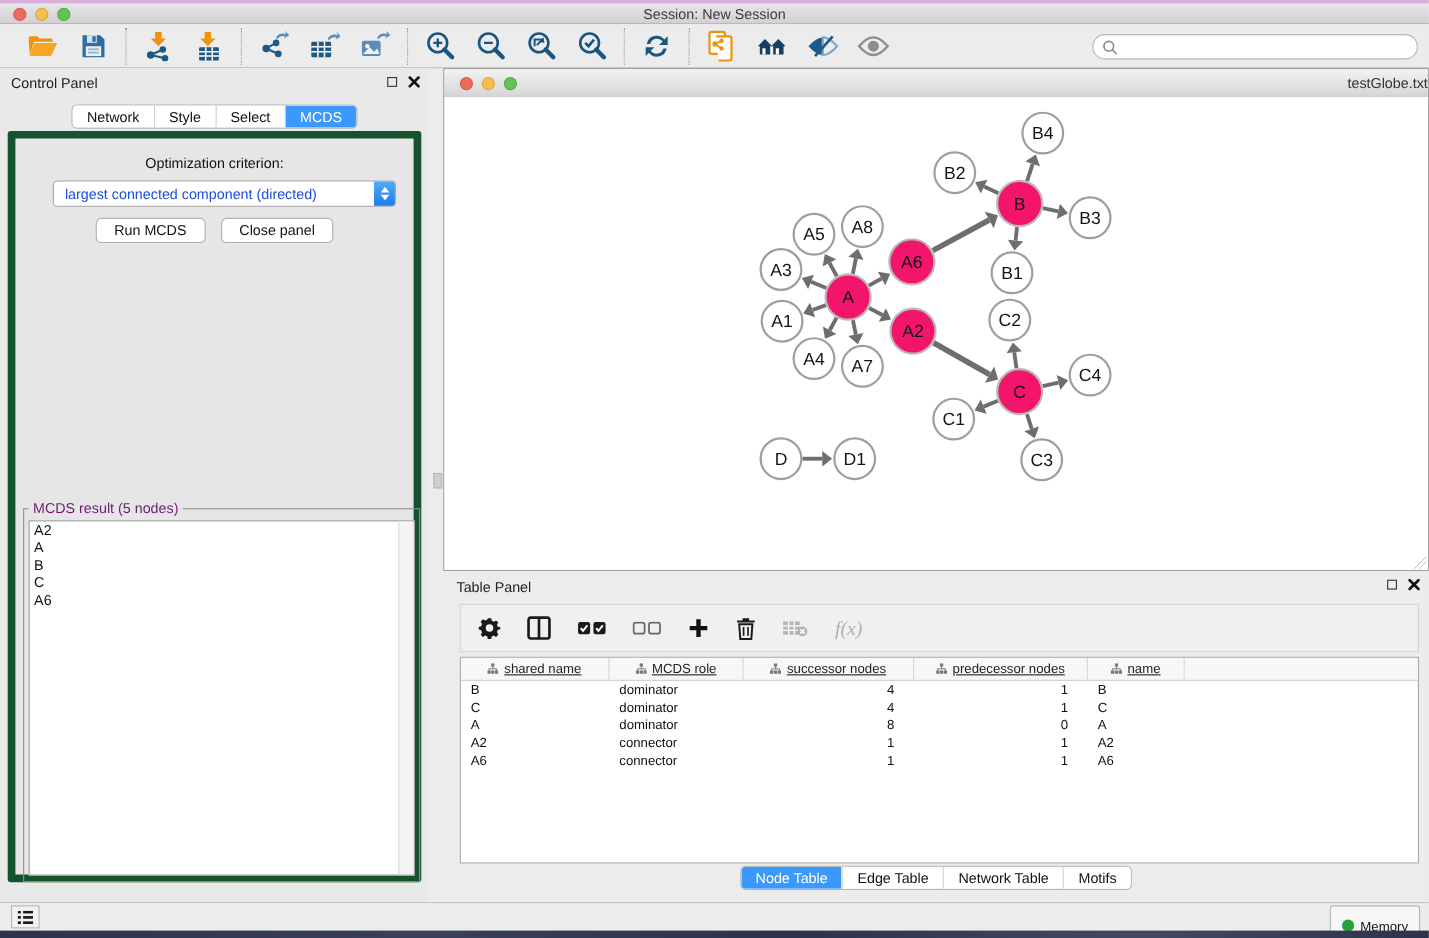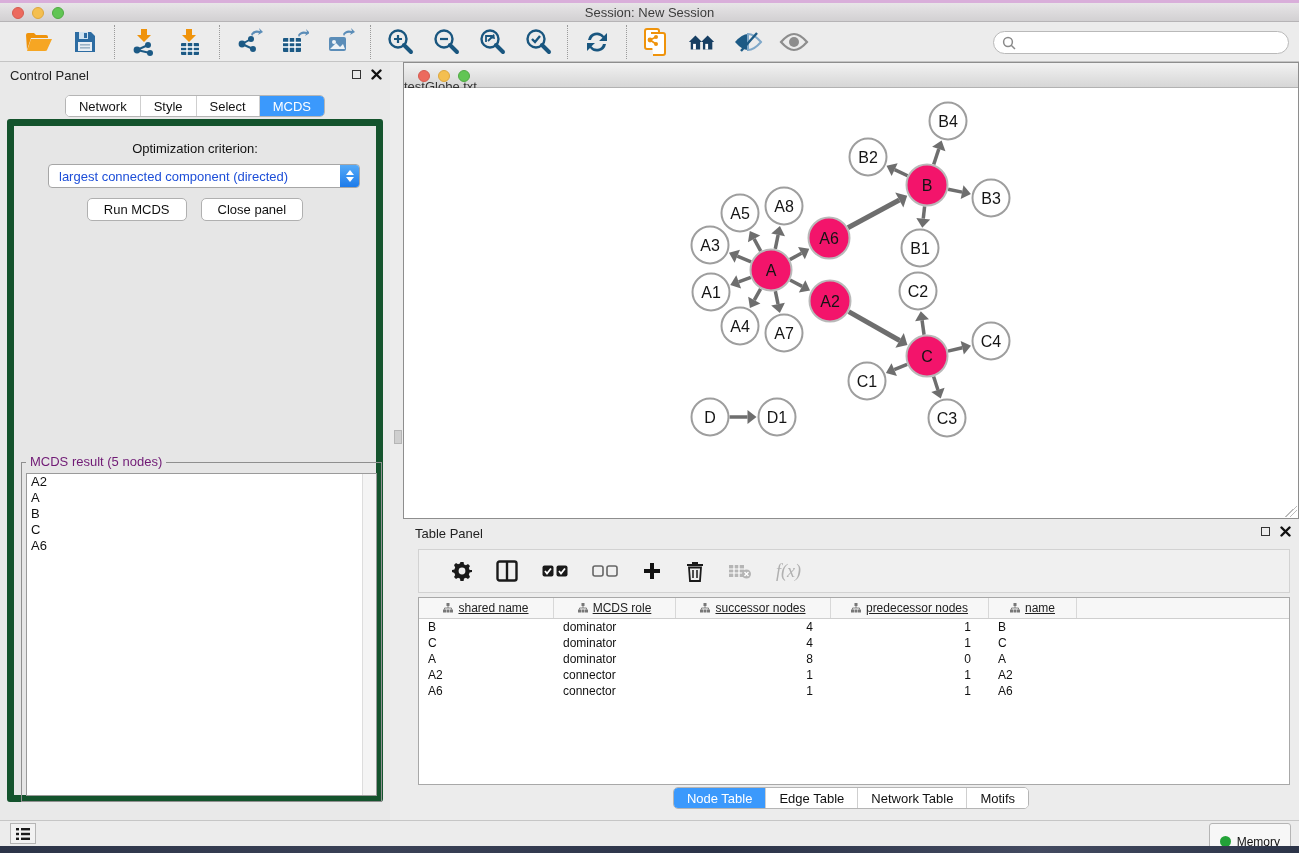--- a/index.html
+++ b/index.html
@@ -89,35 +89,35 @@
   
   .net-window {
     position:absolute; left:403px; top:62px; width:896px; height:457px;
     background:#fff; border:1px solid #8e8e8e;
   }
   .net-titlebar {
     position:relative; height:25px;
     background:linear-gradient(#f2f2f2,#d6d6d6); border-bottom:1px solid #b2b2b2;
   }
   .net-titlebar .traffic { left:14px; top:7px; }
-  .net-titlebar .title { position:absolute; width:100%; top:16px; text-align:left; font-size:13px; color:#333; }
+  .net-titlebar .title { position:absolute; width:100%; top:5px; text-align:right; font-size:13px; color:#333; }
   .net-canvas { position:absolute; left:0; top:25px; right:0; bottom:0; background:#fff; }
   .net-canvas svg { position:absolute; left:0; top:0; }
   .splitter-thumb-v { position:absolute; left:394px; top:430px; width:8px; height:14px; background:#cfcfcf; border:1px solid #b5b5b5; }
   .splitter-thumb-h { position:absolute; left:845px; top:512px; width:12px; height:7px; background:#cfcfcf; border:1px solid #b5b5b5; }
   .resize-corner { position:absolute; right:1px; bottom:1px; width:12px; height:12px;
     background:linear-gradient(135deg, transparent 50%, #bbb 50%, #bbb 55%, transparent 55%, transparent 70%, #bbb 70%, #bbb 75%, transparent 75%); }
   
   .table-panel { position:absolute; left:403px; top:519px; width:896px; height:301px; background:#ececec; }
   .tp-header { position:relative; height:26px; }
   .tp-header .ph-title { position:absolute; left:12px; top:7px; font-size:13px; color:#222; }
   .tp-toolbar {
     position:absolute; left:15px; top:30px; width:872px; height:44px;
     background:#f0f0f0; border:1px solid #d2d2d2;
-    display:flex; align-items:center; gap:24px; padding-left:33px;
+    display:flex; align-items:center; gap:24px; padding-left:16px;
   }
   .tp-icon { display:flex; align-items:center; justify-content:center; cursor:pointer; }
   .tp-icon.disabled { cursor:default; }
   .fx-label { font-family:"Liberation Serif","DejaVu Serif",serif; font-style:italic; font-size:18px; color:#b0b0b0; }
   .data-table {
     position:absolute; left:15px; top:78px; width:872px; height:188px;
     background:#fff; border:1px solid #a8a8a8; overflow:hidden;
   }
   .dt-headrow { display:flex; height:21px; background:#f7f7f7; border-bottom:1px solid #cfcfcf; }
   .dt-hcell { display:flex; align-items:center; justify-content:center; gap:5px; font-size:12px; color:#222; border-right:1px solid #d8d8d8;text-decoration:underline; }

